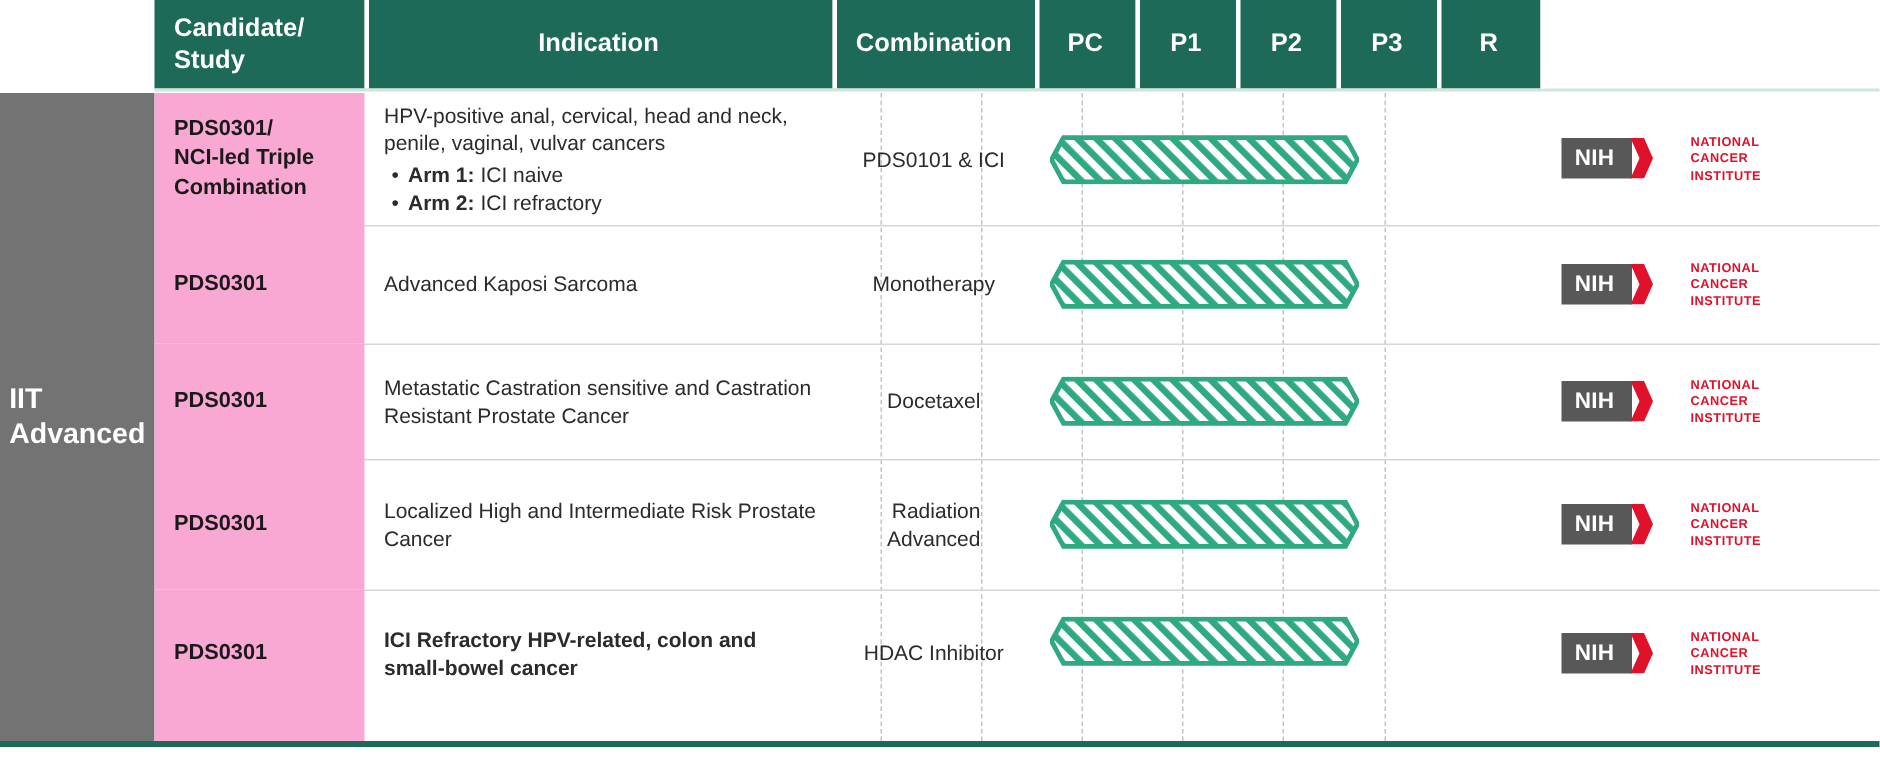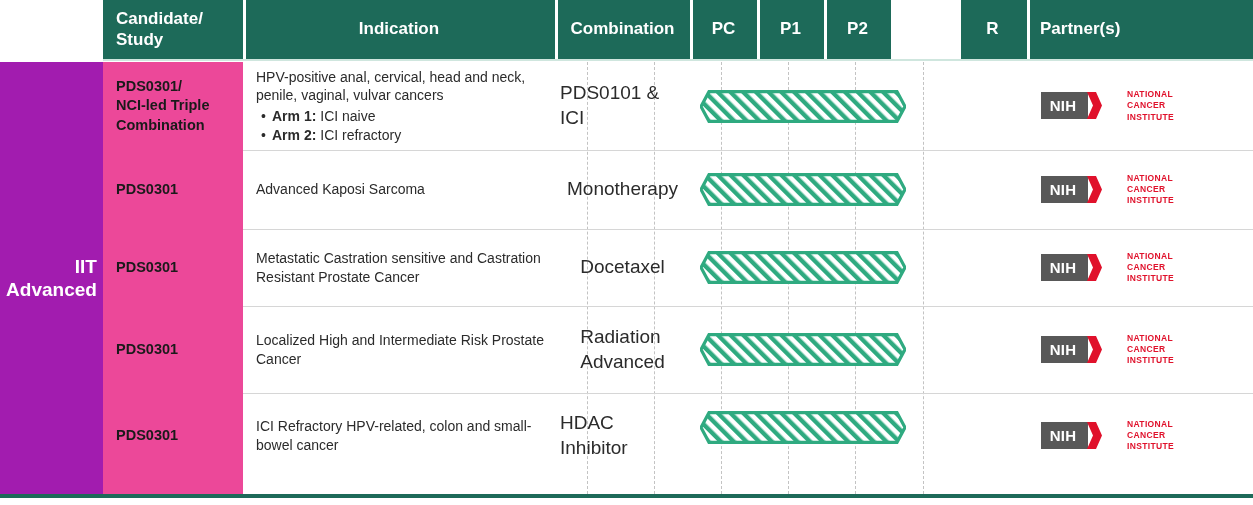--- a/index.html
+++ b/index.html
@@ -69,29 +69,29 @@
     background: #cfe6de;
   }
 
   
   .rail {
     position: absolute;
     left: 0;
     top: 62px;
     width: 103px;
     height: 432px;
-    background: #a21caf;
+    background: #737373;
     color: #ffffff;
     font-weight: bold;
     font-size: 19px;
     line-height: 1.22;
     display: flex;
     align-items: center;
     justify-content: center;
-    text-align: right;
+    text-align: left;
   }
 
   
   .row {
     position: absolute;
     left: 103px;
     width: 1150px;
     box-sizing: border-box;
   }
   .row-sep {
@@ -104,42 +104,42 @@
 
   .cell {
     position: absolute;
     box-sizing: border-box;
     display: flex;
     align-items: center;
   }
   .cell-candidate {
     left: 0;
     width: 140px;
-    background: #ec4899;
+    background: #f9a8d4;
     padding-left: 13px;
     font-size: 14.5px;
     font-weight: bold;
     color: #1a1a1a;
     line-height: 1.32;
   }
   .cell-indication {
     left: 140px;
     width: 312px;
     padding-left: 13px;
     padding-right: 8px;
     font-size: 14px;
     color: #2b2b2b;
     line-height: 1.34;
   }
   .cell-combination {
     left: 452px;
     width: 135px;
     justify-content: center;
-    text-align: left;
-    font-size: 19px;
+    text-align: right;
+    font-size: 14px;
     color: #2b2b2b;
     line-height: 1.3;
     padding: 0 5px;
   }
   .cell-partner {
     left: 924px;
     width: 226px;
     justify-content: flex-start;
     padding-left: 14px;
   }
@@ -254,24 +254,24 @@
     </div>
 
     <div class="hdr-cell" style="left:555px; width:135px;">Combination</div>
 
     <div class="hdr-cell" style="left:690px; width:67px;">PC</div>
 
     <div class="hdr-cell" style="left:757px; width:67px;">P1</div>
 
     <div class="hdr-cell" style="left:824px; width:67px;">P2</div>
 
+    <div class="hdr-cell" style="left:891px; width:67px;">P3</div>
 
     <div class="hdr-cell" style="left:958px; width:69px;">R</div>
 
-    <div class="hdr-cell left-align" style="left:1027px; width:226px;">Partner(s)</div>
 
     <div class="hdr-sep" style="left:243px;"></div>
     <div class="hdr-sep" style="left:555px;"></div>
     <div class="hdr-sep" style="left:690px;"></div>
     <div class="hdr-sep" style="left:757px;"></div>
     <div class="hdr-sep" style="left:824px;"></div>
     <div class="hdr-sep" style="left:891px;"></div>
     <div class="hdr-sep" style="left:958px;"></div>
     <div class="hdr-sep" style="left:1027px;"></div>
   </div>
@@ -452,21 +452,21 @@
       </div>
     </div>
   </div>
   <div class="row-sep" style="top:393px;"></div>
 
   <div class="row" style="top:393px; height:101px;">
     <div class="cell cell-candidate" style="top:0; height:101px;">
       <div style="margin-top:-16px;">PDS0301</div>
     </div>
 
-    <div class="cell cell-indication indication" style="top:0; height:101px;">
+    <div class="cell cell-indication indication" style="top:0; height:101px;font-weight:bold;">
       <div style="margin-top:-16px;">ICI Refractory HPV-related, colon and small-bowel cancer</div>
     </div>
 
     <div class="cell cell-combination" style="top:0; height:101px;">
       <div style="margin-top:-16px;">HDAC Inhibitor</div>
     </div>
 
     <div class="bar-wrap" style="top:18px;">
       <svg class="bar" viewBox="0 0 206 33" preserveAspectRatio="none">
         <polygon points="9,1.7 197,1.7 205,16.5 197,31.3 9,31.3 1,16.5" fill="url(#h1)" stroke="#2faa80" stroke-width="3.2"></polygon>

